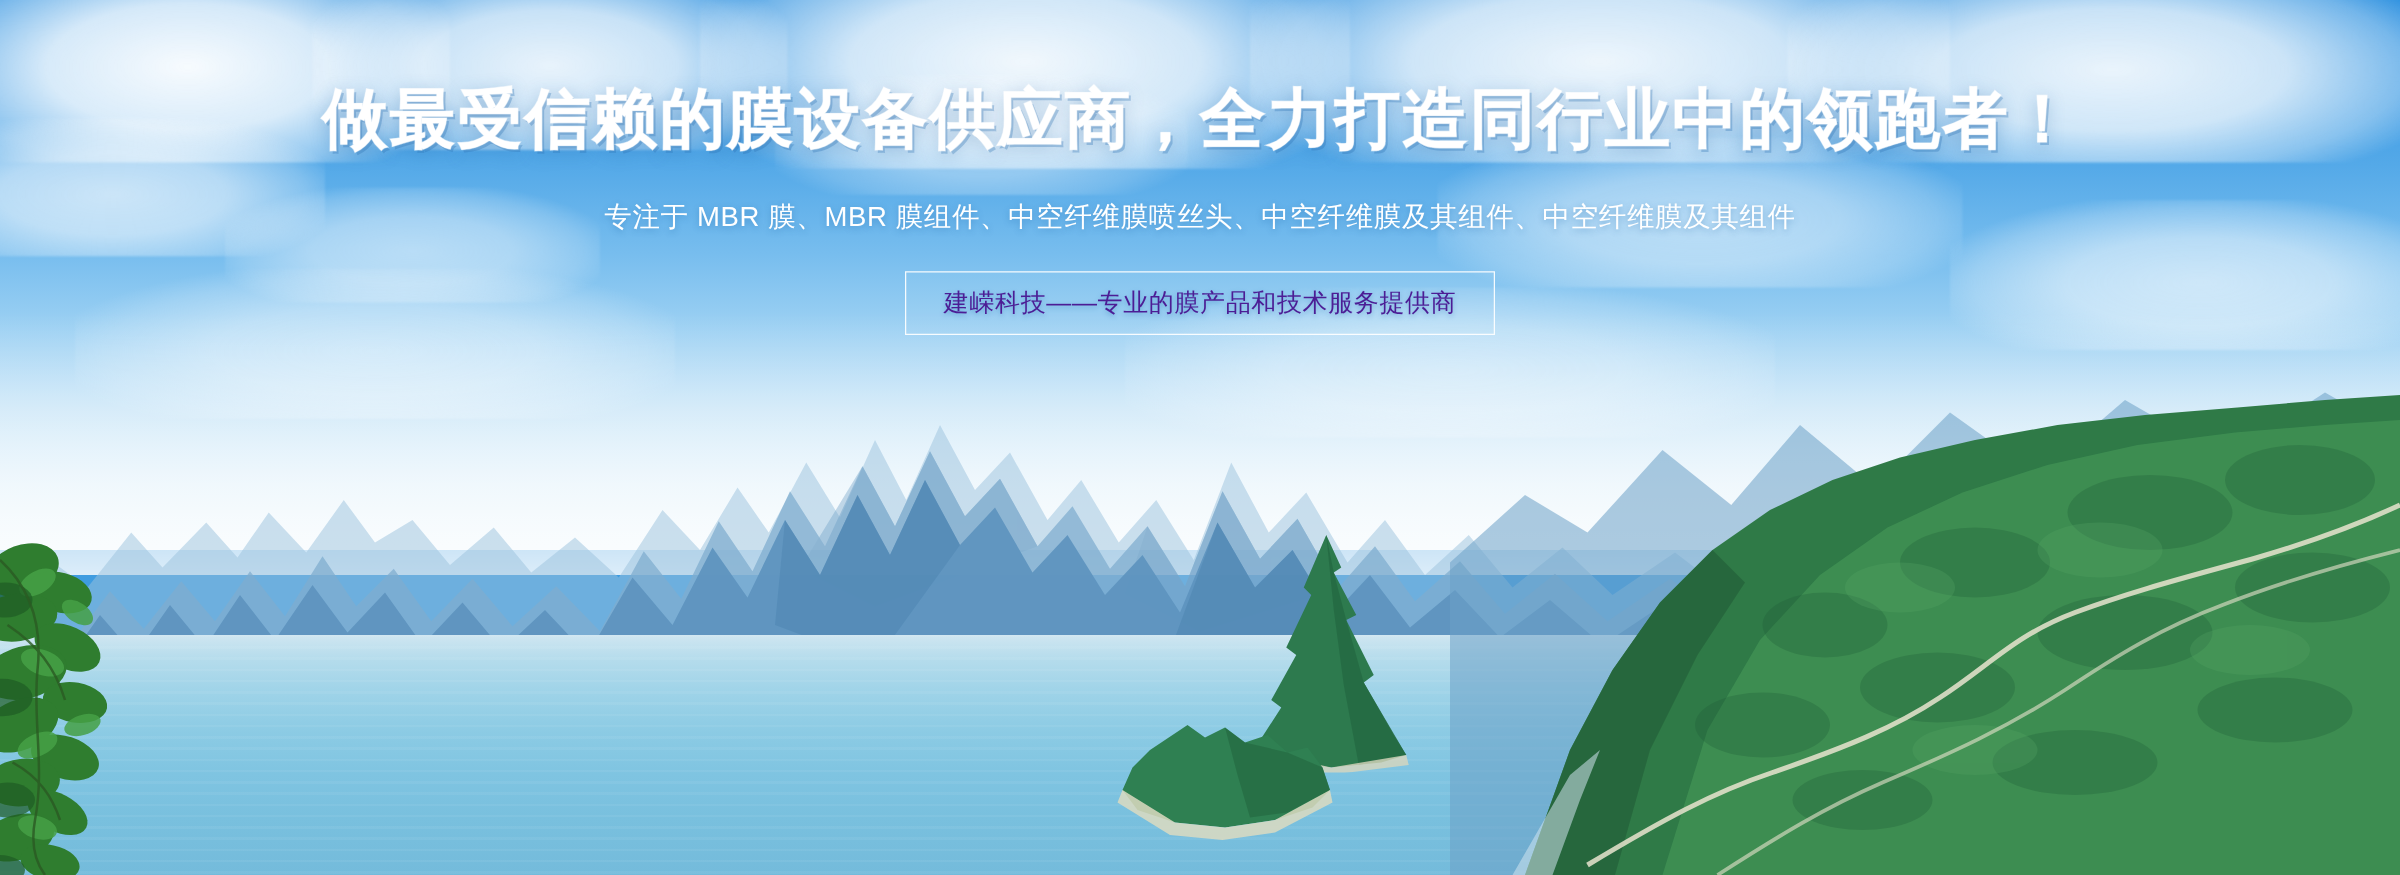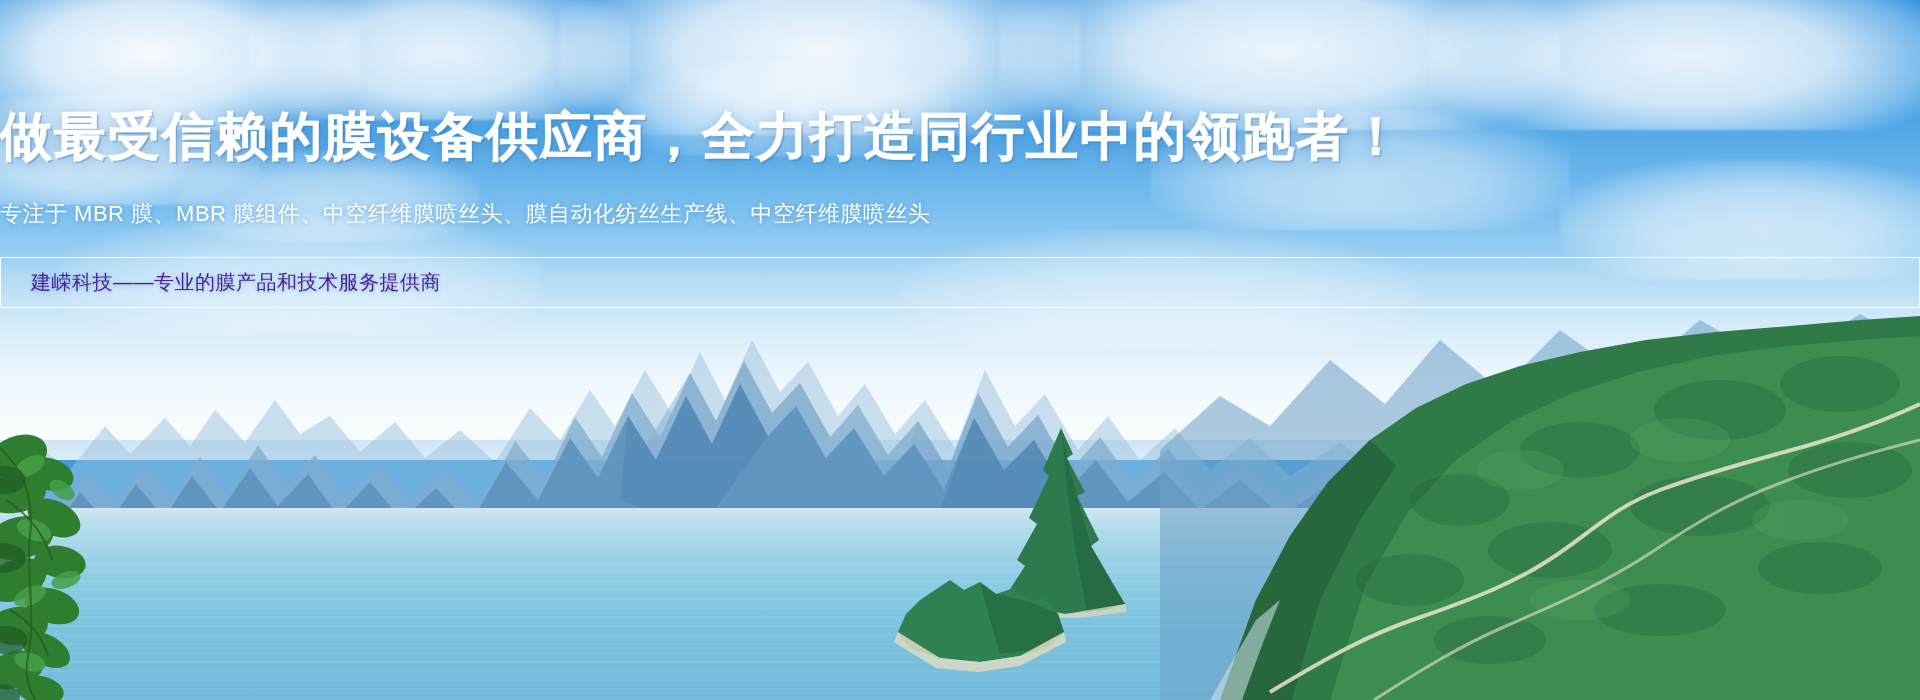--- a/index.html
+++ b/index.html
@@ -93,22 +93,22 @@
   
   .foliage { position:absolute; left:0; top:430px; width:180px; height:270px; }
   .foliage svg { display:block; width:100%; height:100%; }
 
   
   .road { position:absolute; stroke:#e9e4cf; fill:none; }
 
   
   .overlay {
     position:absolute; left:0; top:0; width:1920px; height:700px;
-    display:flex; flex-direction:column; 
-    padding-top:108px;
+    display:flex; flex-direction:column; align-items:center;
+    padding-top:68px;
   }
   .headline {
     font-size:52px;
     font-weight:bold;
     letter-spacing:2px;
     color:#ffffff;
     white-space:nowrap;
     line-height:1.1;
     text-shadow:
        0 0 1px rgba(255,255,255,.9),
@@ -287,18 +287,18 @@
           <path d="M10,180 C32,192 42,208 48,226"></path>
         </g>
       </svg>
     </div>
 
   </div>
 
   <div class="overlay">
     <h1 class="headline">做最受信赖的膜设备供应商，全力打造同行业中的领跑者！</h1>
 
-    <p class="subtitle">专注于 MBR 膜、MBR 膜组件、中空纤维膜喷丝头、膜自动化纺丝生产线、中空纤维膜喷丝头</p>
+    <p class="subtitle">专注于 MBR 膜、MBR 膜组件、中空纤维膜喷丝头、中空纤维膜及其组件、中空纤维膜及其组件</p>
 
     <div class="tagline-box">建嵘科技——专业的膜产品和技术服务提供商</div>
   </div>
 
 </div>
 
 </body></html>

